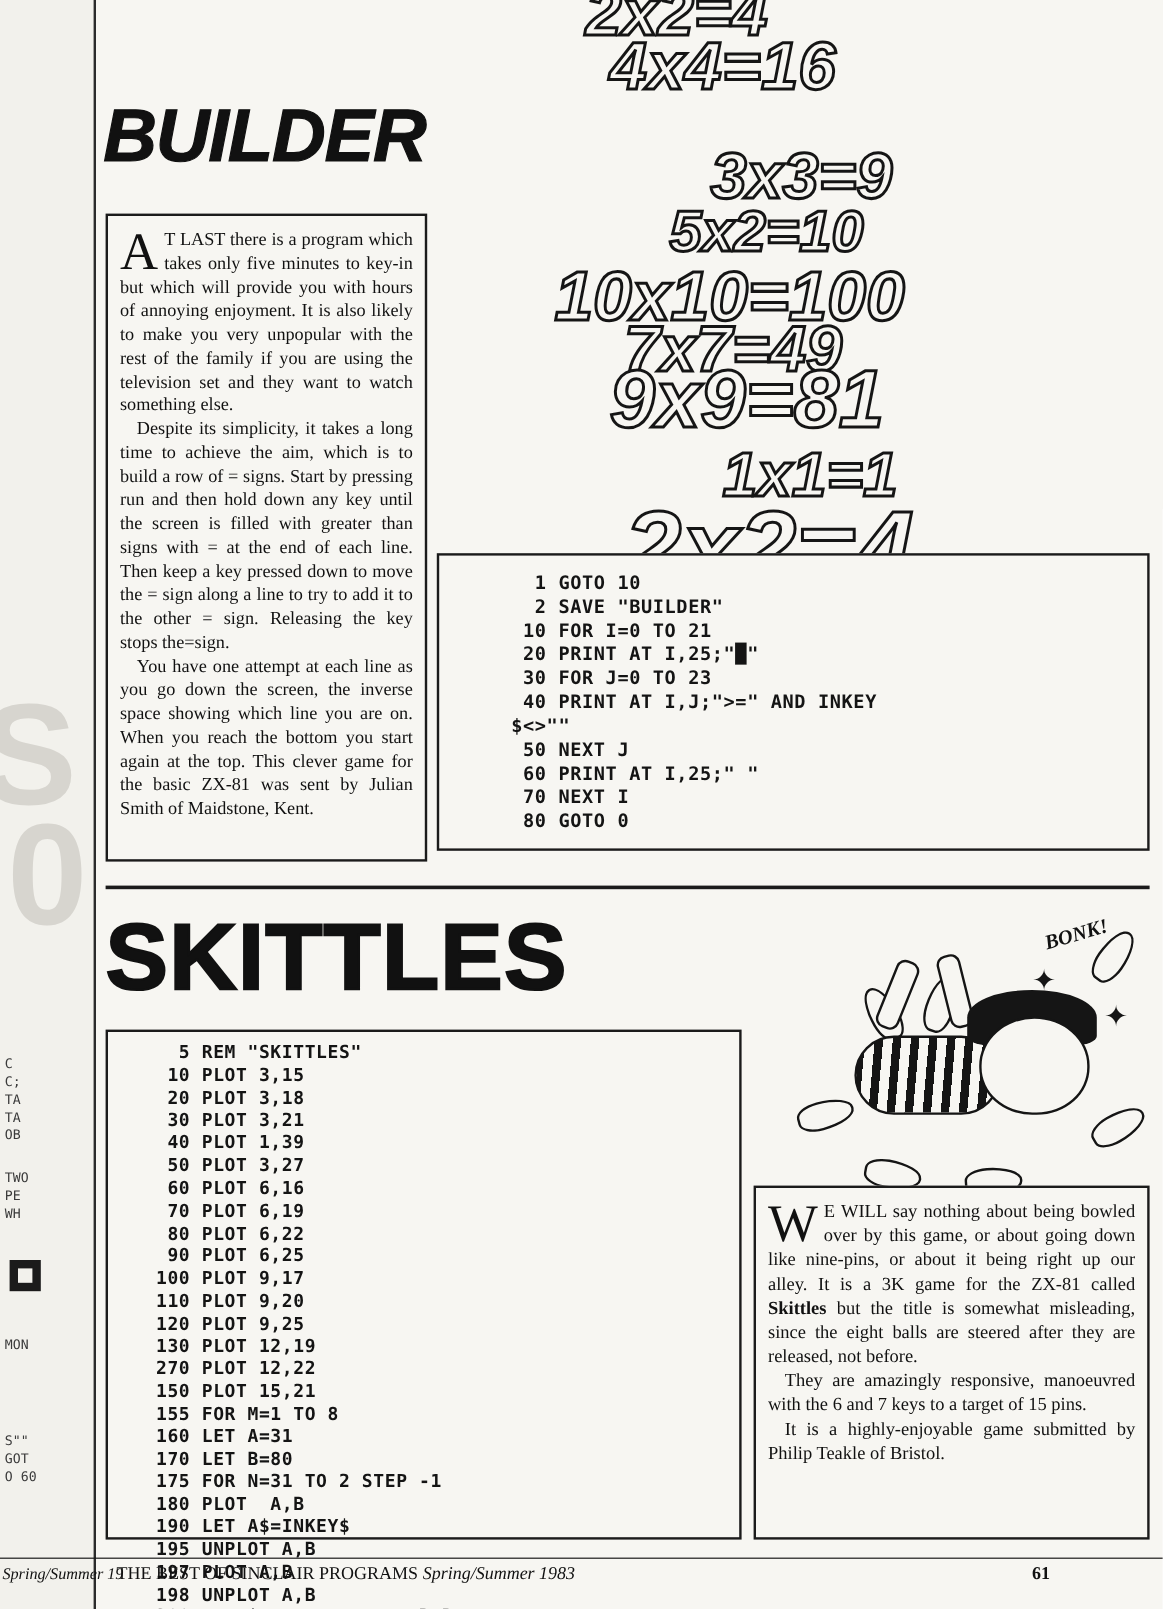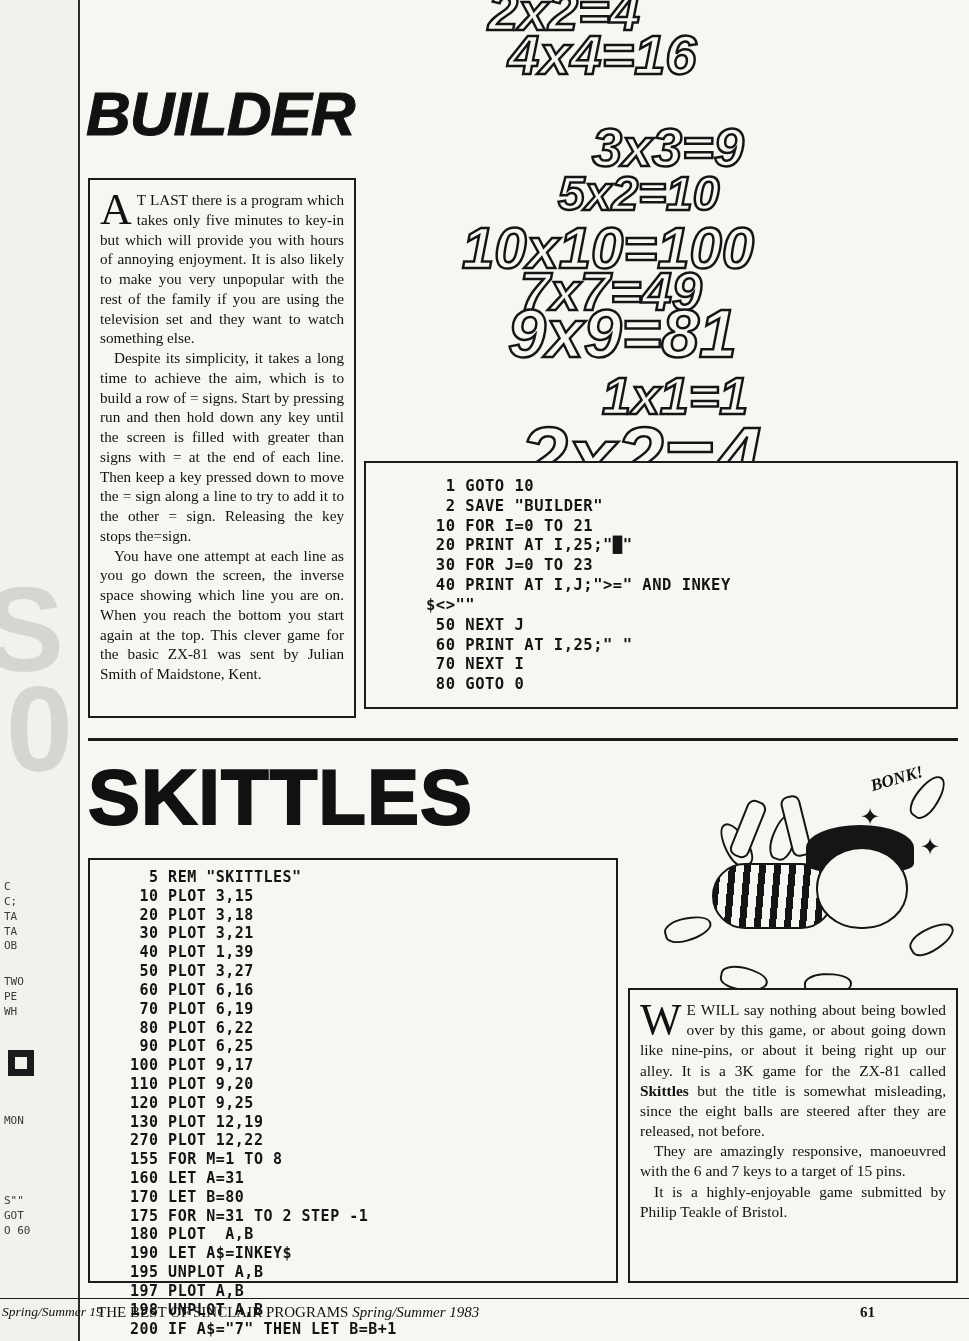--- a/index.html
+++ b/index.html
@@ -390,20 +390,21 @@
       <div class="listing"> 50 PLOT 3,27</div>
       <div class="listing"> 60 PLOT 6,16</div>
       <div class="listing"> 70 PLOT 6,19</div>
       <div class="listing"> 80 PLOT 6,22</div>
       <div class="listing"> 90 PLOT 6,25</div>
       <div class="listing">100 PLOT 9,17</div>
       <div class="listing">110 PLOT 9,20</div>
       <div class="listing">120 PLOT 9,25</div>
       <div class="listing">130 PLOT 12,19</div>
       <div class="listing">270 PLOT 12,22</div>
+      <div class="listing">150 PLOT 15,21</div>
       <div class="listing">155 FOR M=1 TO 8</div>
       <div class="listing">160 LET A=31</div>
       <div class="listing">170 LET B=80</div>
       <div class="listing">175 FOR N=31 TO 2 STEP -1</div>
       <div class="listing">180 PLOT  A,B</div>
       <div class="listing">190 LET A$=INKEY$</div>
       <div class="listing">195 UNPLOT A,B</div>
       <div class="listing">197 PLOT A,B</div>
       <div class="listing">198 UNPLOT A,B</div>
       <div class="listing">200 IF A$="7" THEN LET B=B+1</div>

